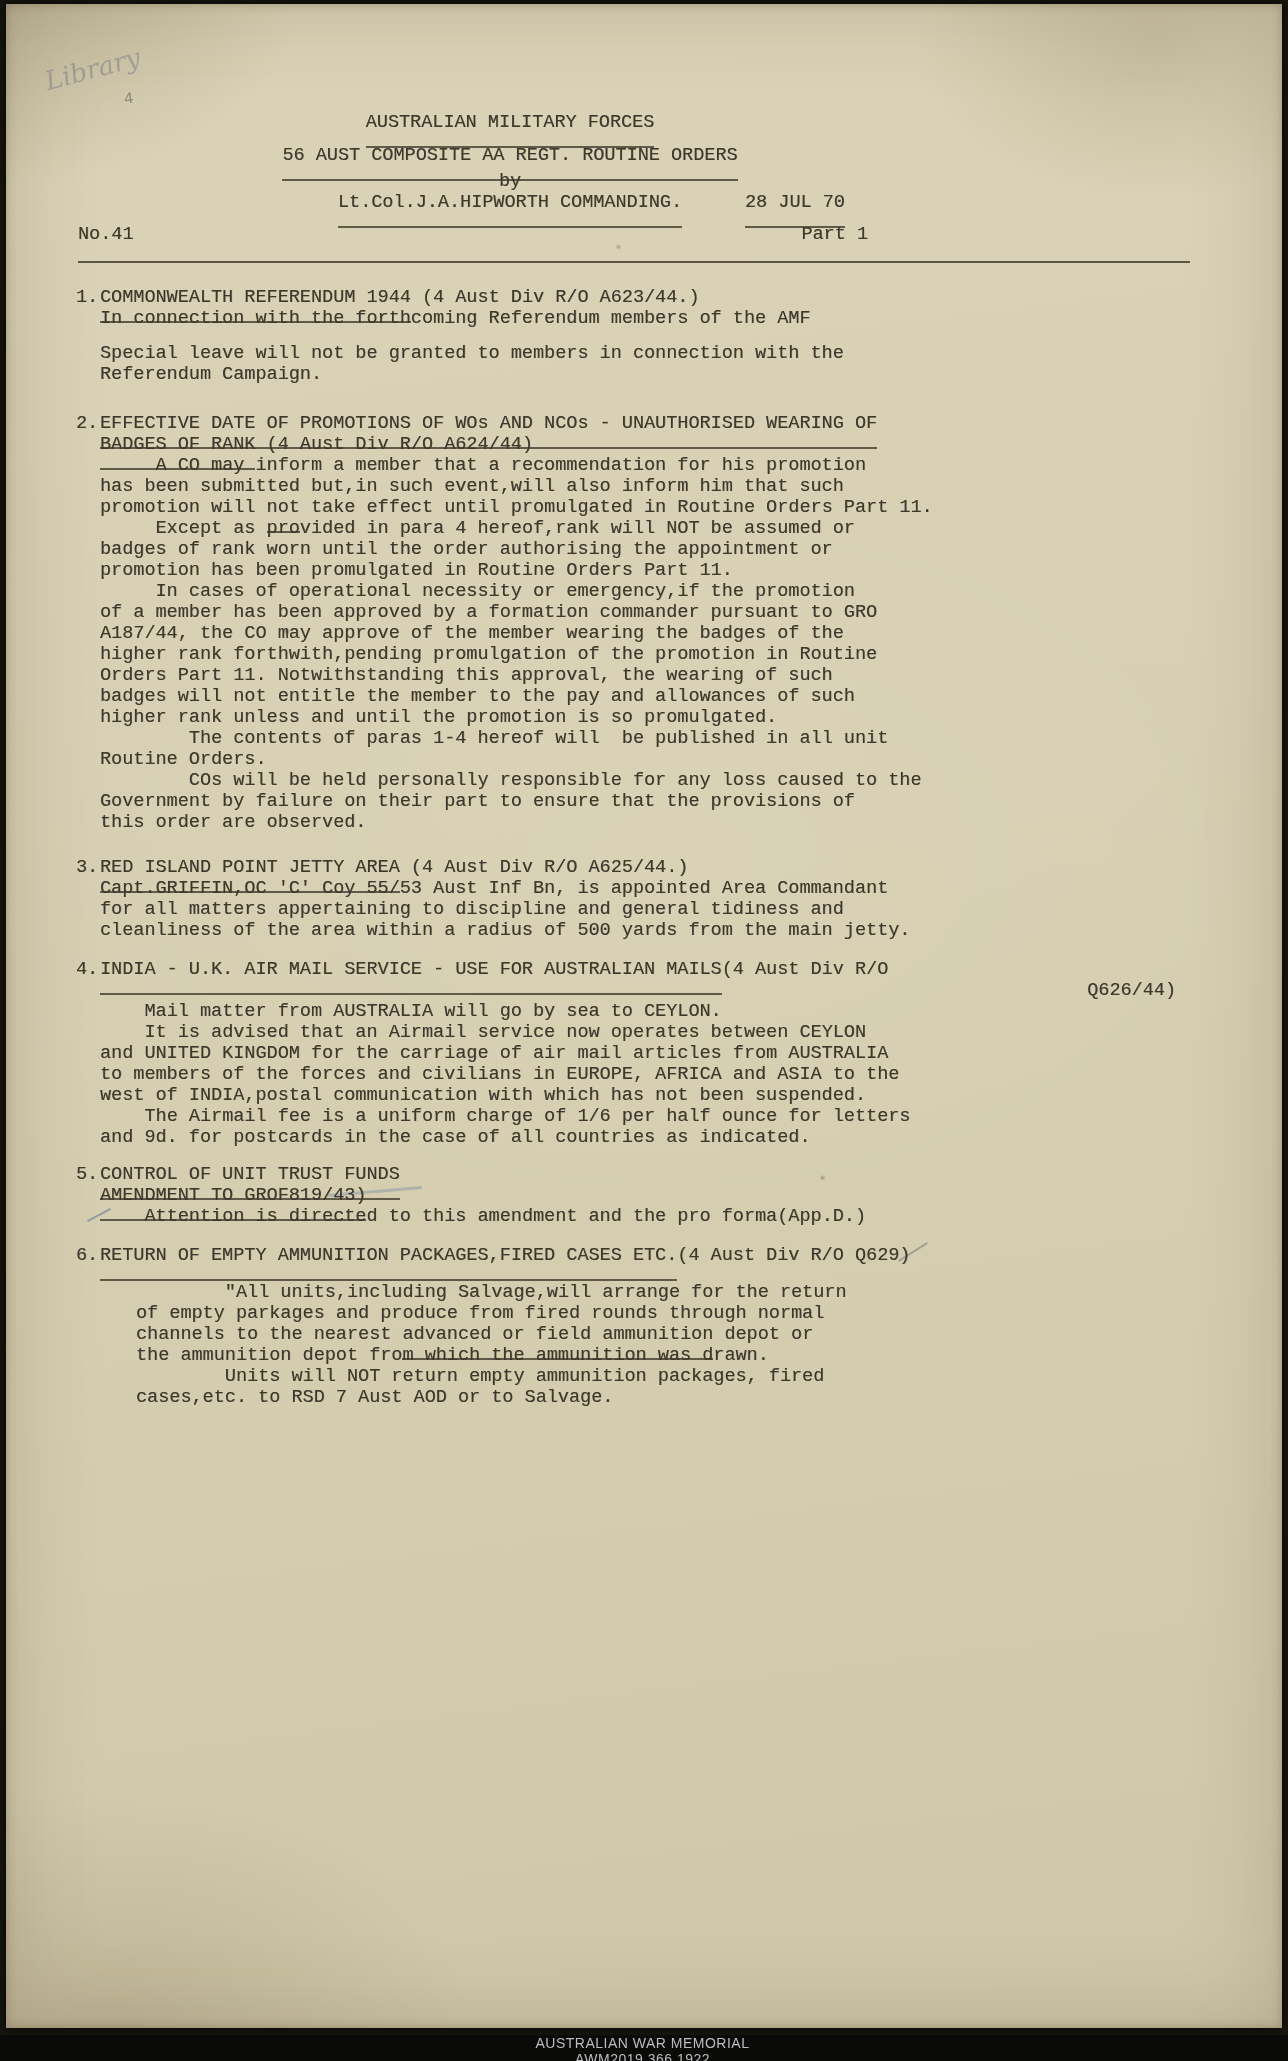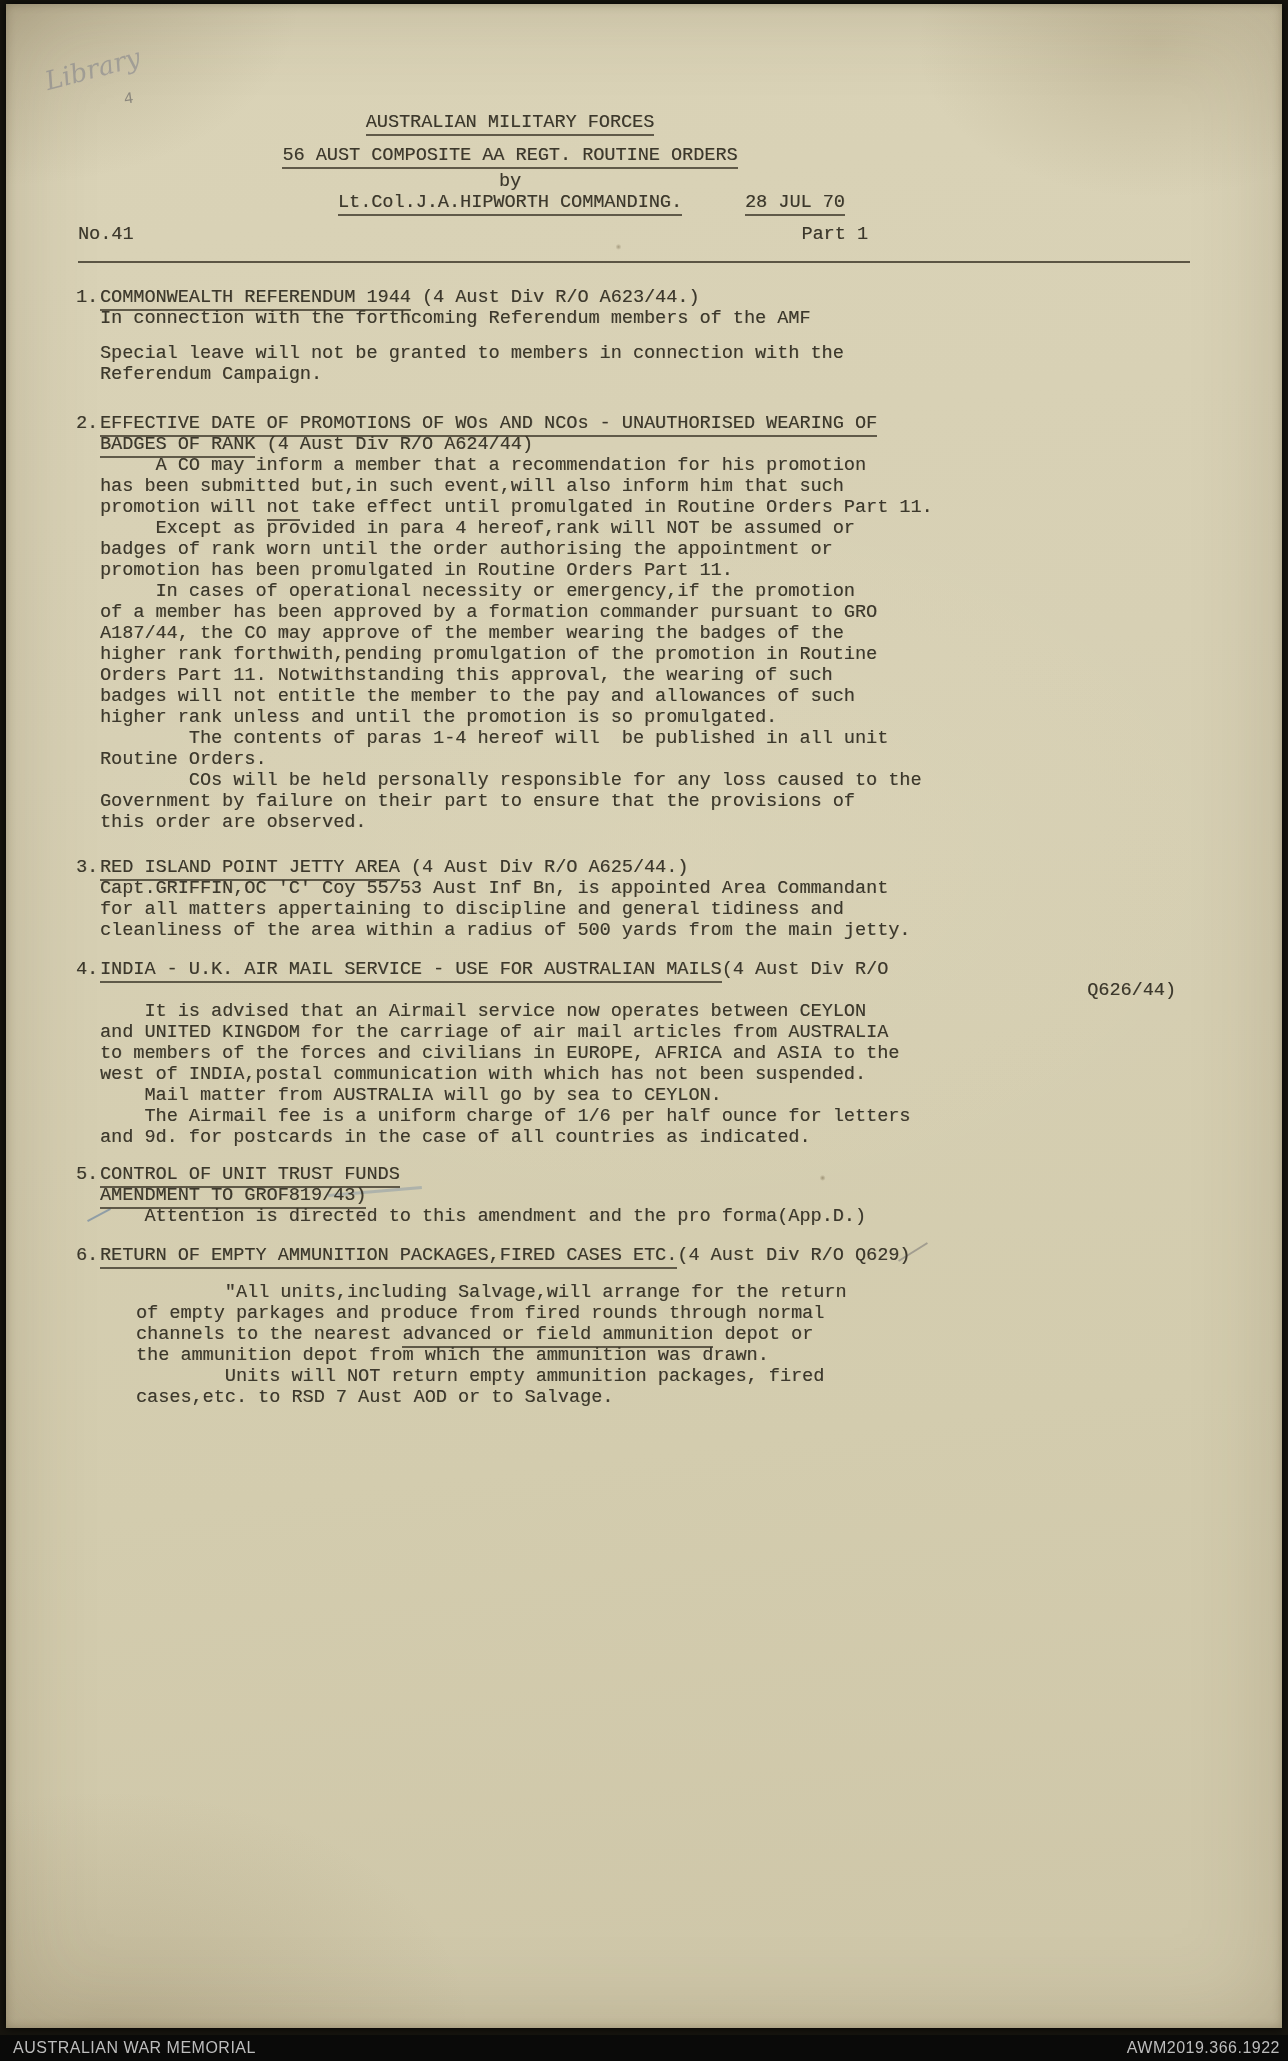--- a/index.html
+++ b/index.html
@@ -28,21 +28,21 @@
   .content {
     position:relative;
     padding:108px 92px 0 94px;
     color:#3c382c;
     font-size:18.5px;
     line-height:21px;
     text-shadow:0.4px 0.3px 0.6px rgba(60,55,40,.45);
   }
 
   .pre { white-space:pre-wrap; margin:0; }
-  .u { border-bottom:2px solid rgba(62,56,42,.78); padding-bottom:1px; }
+  .u { border-bottom:2px solid rgba(62,56,42,.78); padding-bottom:13px; }
 
   
   .header { position:relative; }
   .hcenter { width:820px; text-align:center; }
   .hline1 { margin-bottom:12px; }
   .hline2 { margin-bottom:5px; }
   .hline3 { margin-bottom:0; }
   .hline4 { margin-bottom:11px; }
   .date { position:absolute; top:80px; left:645px; }
   .no-line {
@@ -80,23 +80,23 @@
   .pm { position:absolute; pointer-events:none; }
   .pm1 { left:-14px; top:50px; width:26px; border-top:2.5px solid rgba(60,100,155,.45); transform:rotate(-28deg); }
   .pm2 { left:228px; top:26px; width:94px; border-top:3px solid rgba(60,100,155,.25); transform:rotate(-5deg); }
   .pm3 { left:796px; top:6px; width:34px; border-top:2px solid rgba(80,80,92,.38); transform:rotate(-32deg); }
 
   
   .footer {
     position:absolute; left:0; right:0; bottom:0; height:26px;
     background:#0a0a09;
     display:flex; justify-content:space-between; align-items:center;
-    padding:0 8px 0 13px;
+    padding:0 8px 0 5px;
     font-family:"Liberation Sans",sans-serif;
-    font-size:16px; letter-spacing:.5px; color:#bdbdbd;
+    font-size:14px; letter-spacing:.5px; color:#bdbdbd;flex-direction:column;
   }
 </style>
 </head>
 <body>
 
 <div class="scan">
   <div class="paper">
 
     <div class="annotation">Library</div>
     <div class="mark4">4</div>
@@ -158,25 +158,25 @@
         <p class="pre">Capt.GRIFFIN,OC 'C' Coy 55/53 Aust Inf Bn, is appointed Area Commandant
 for all matters appertaining to discipline and general tidiness and
 cleanliness of the area within a radius of 500 yards from the main jetty.</p>
       </section>
 
       <section class="item m18">
         <div class="ititle">
           <span class="num">4.</span><span class="u">INDIA - U.K. AIR MAIL SERVICE - USE FOR AUSTRALIAN MAILS</span><span>(4 Aust Div R/O</span>
           <div class="ref2">Q626/44)</div>
         </div>
+        <p class="pre">    Mail matter from AUSTRALIA will go by sea to CEYLON.</p>
         <p class="pre">    It is advised that an Airmail service now operates between CEYLON
 and UNITED KINGDOM for the carriage of air mail articles from AUSTRALIA
 to members of the forces and civilians in EUROPE, AFRICA and ASIA to the
 west of INDIA,postal communication with which has not been suspended.</p>
-        <p class="pre">    Mail matter from AUSTRALIA will go by sea to CEYLON.</p>
         <p class="pre">    The Airmail fee is a uniform charge of 1/6 per half ounce for letters
 and 9d. for postcards in the case of all countries as indicated.</p>
       </section>
 
       <section class="item m16">
         <span class="pm pm1"></span>
         <span class="pm pm2"></span>
         <div class="ititle">
           <span class="num">5.</span><span class="u">CONTROL OF UNIT TRUST FUNDS</span><br>
           <span class="u">AMENDMENT TO GROF819/43)</span>

